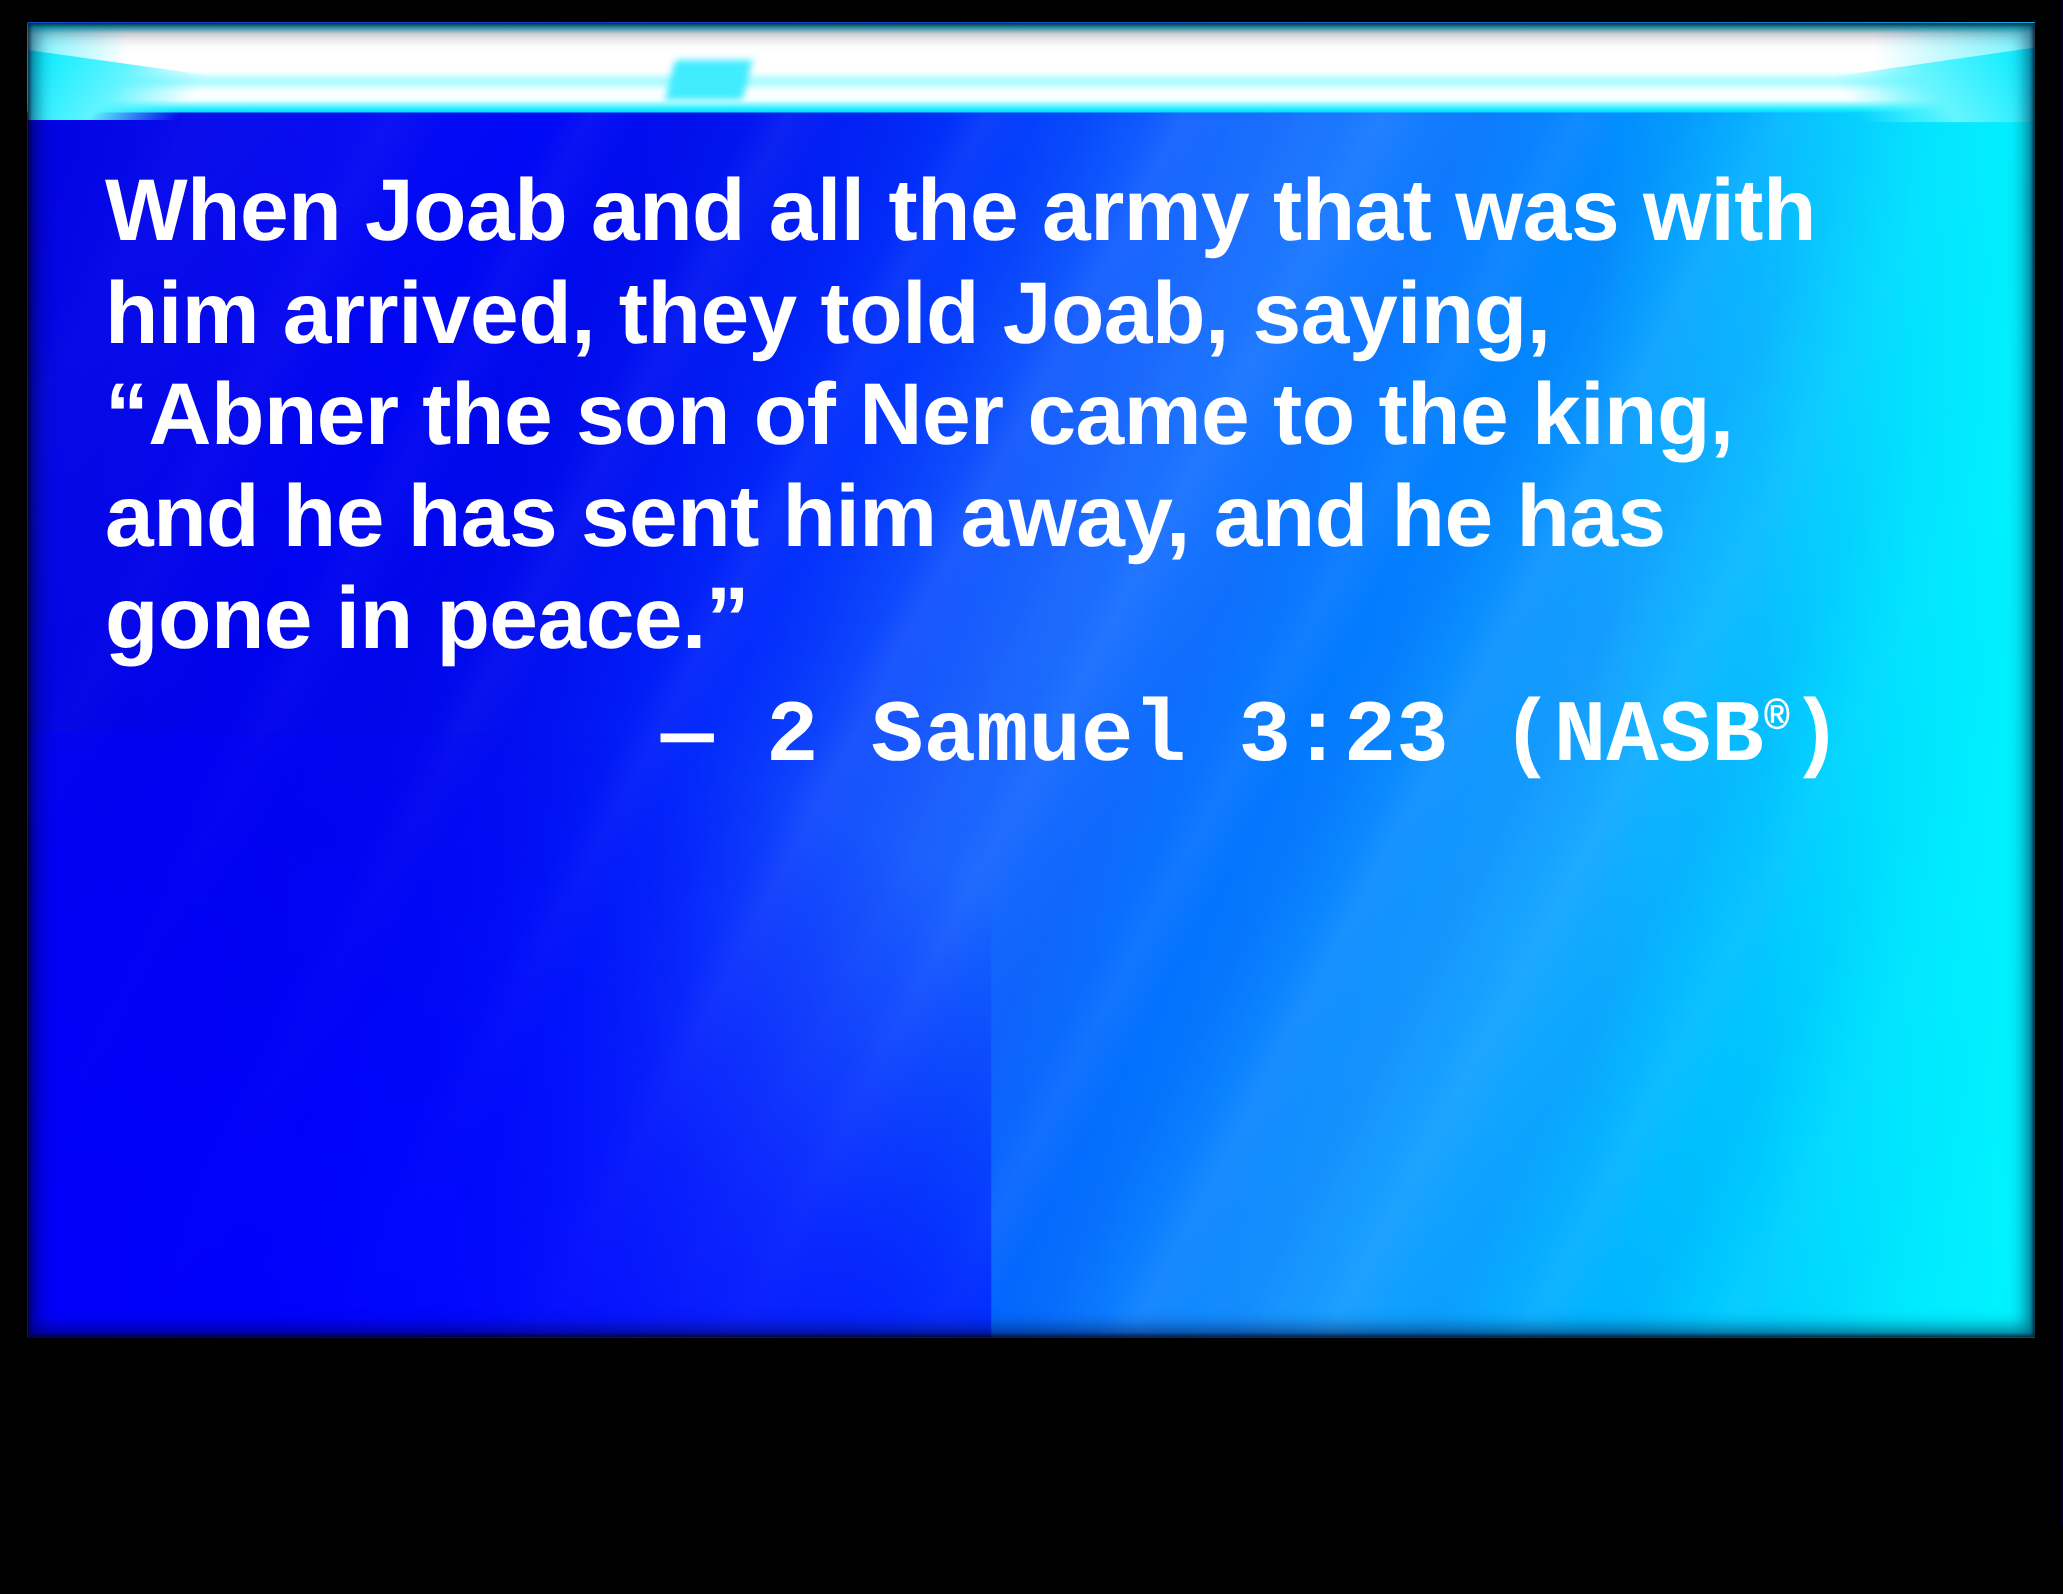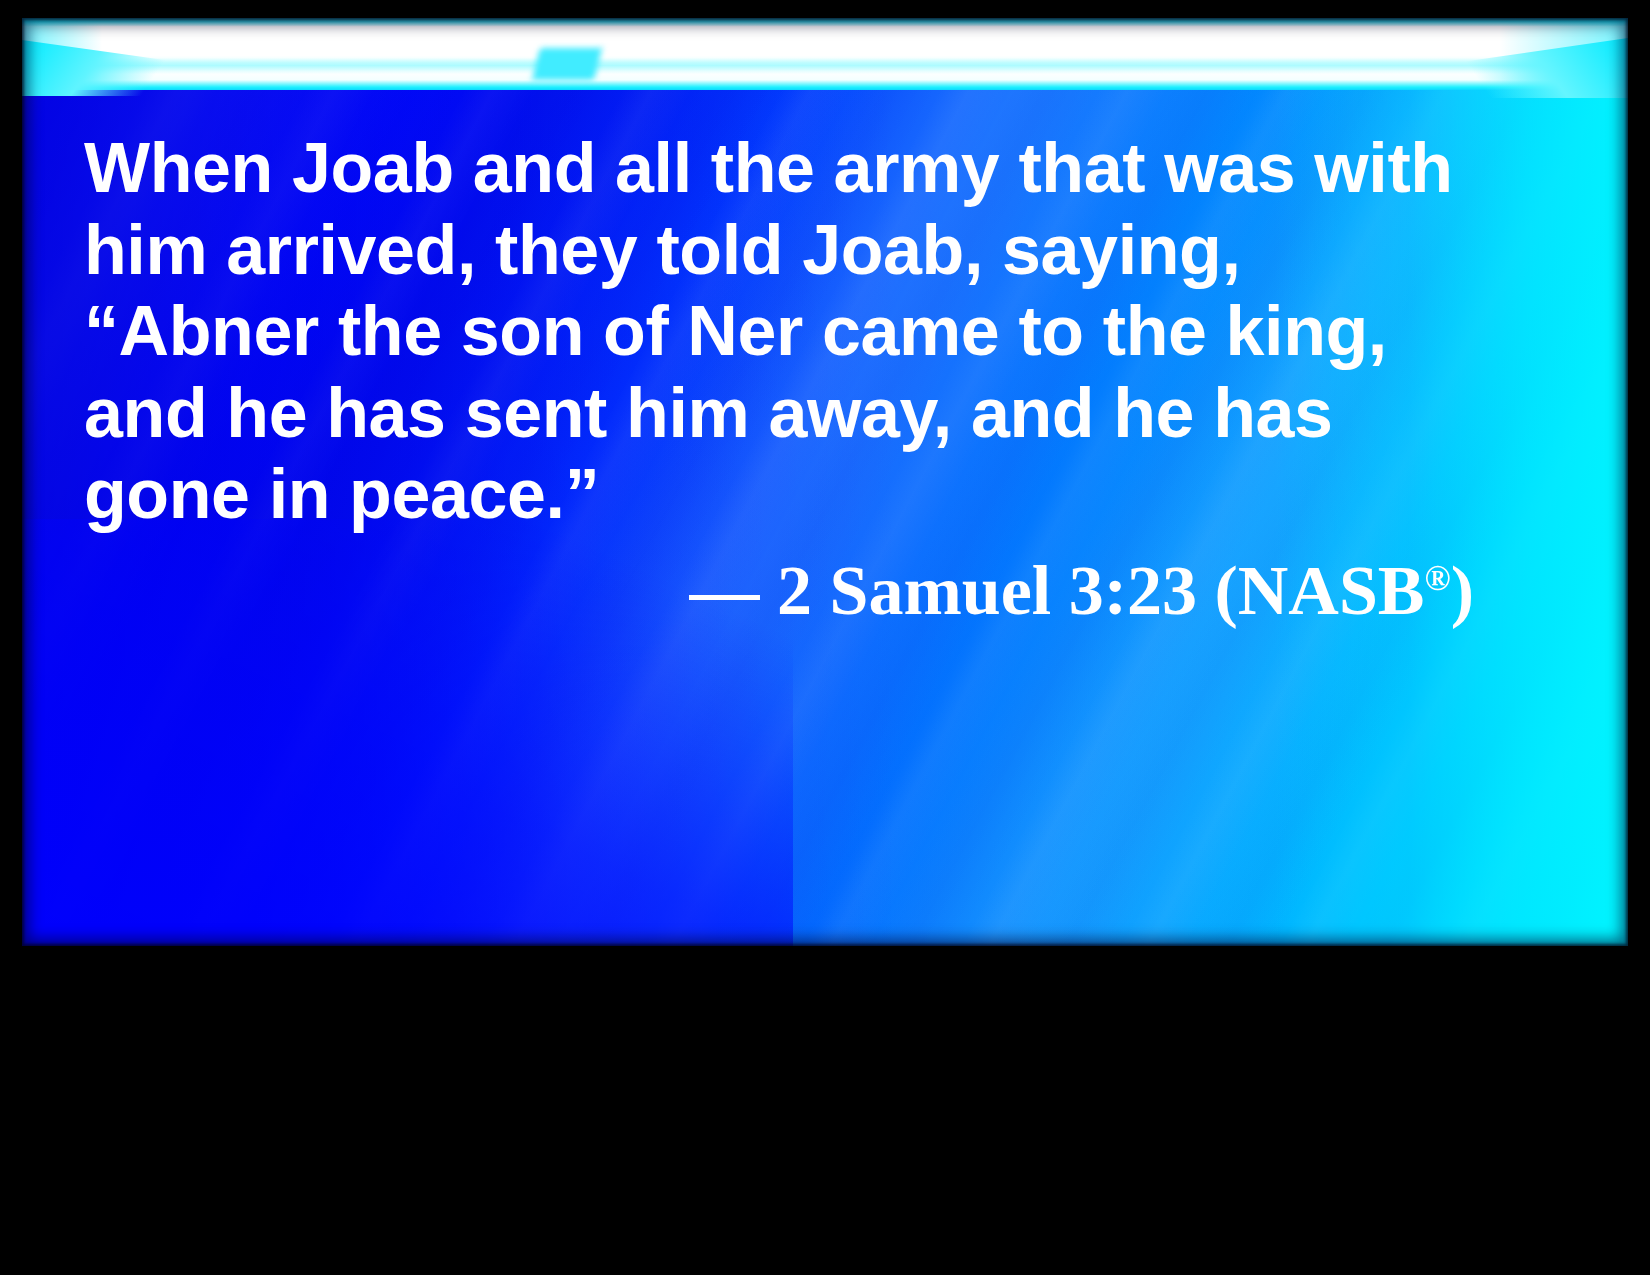--- a/index.html
+++ b/index.html
@@ -24,21 +24,21 @@
     height: 1275px;
     background: #000000;
   }
 
   
   #panel {
     position: absolute;
     left: 22px;
     top: 18px;
     width: 1606px;
-    height: 928px;
+    height: 1052px;
     overflow: hidden;
     background: #0000ff;
   }
 
   
   .bg-base {
     position: absolute;
     left: -10%; top: -10%;
     width: 120%; height: 120%;
     background:
@@ -205,21 +205,21 @@
     font-family: "Liberation Sans", sans-serif;
     font-weight: bold;
     font-size: 70px;
     line-height: 1.165;
     letter-spacing: -0.4px;
     text-align: left;
   }
   .attribution {
     margin: 14px 0 0 0;
     color: #ffffff;
-    font-family: Liberation Serif, serif;
+    font-family: Liberation Mono, monospace;
     font-weight: bold;
     font-size: 70px;
     line-height: 1.165;
     text-align: right;
     padding-right: 10px;
     white-space: nowrap;
   }
   .attribution sup {
     font-size: 0.50em;
     vertical-align: super;

